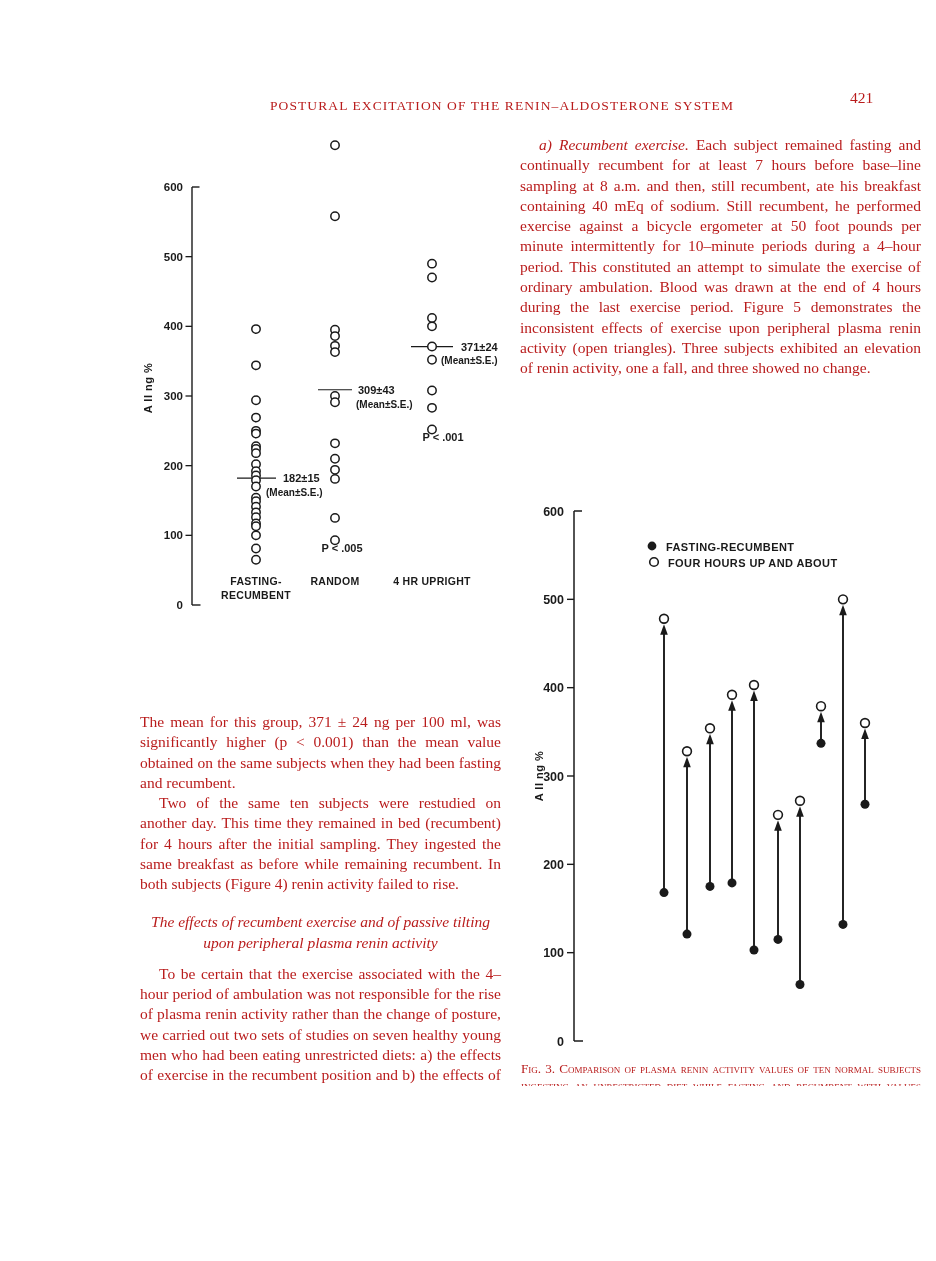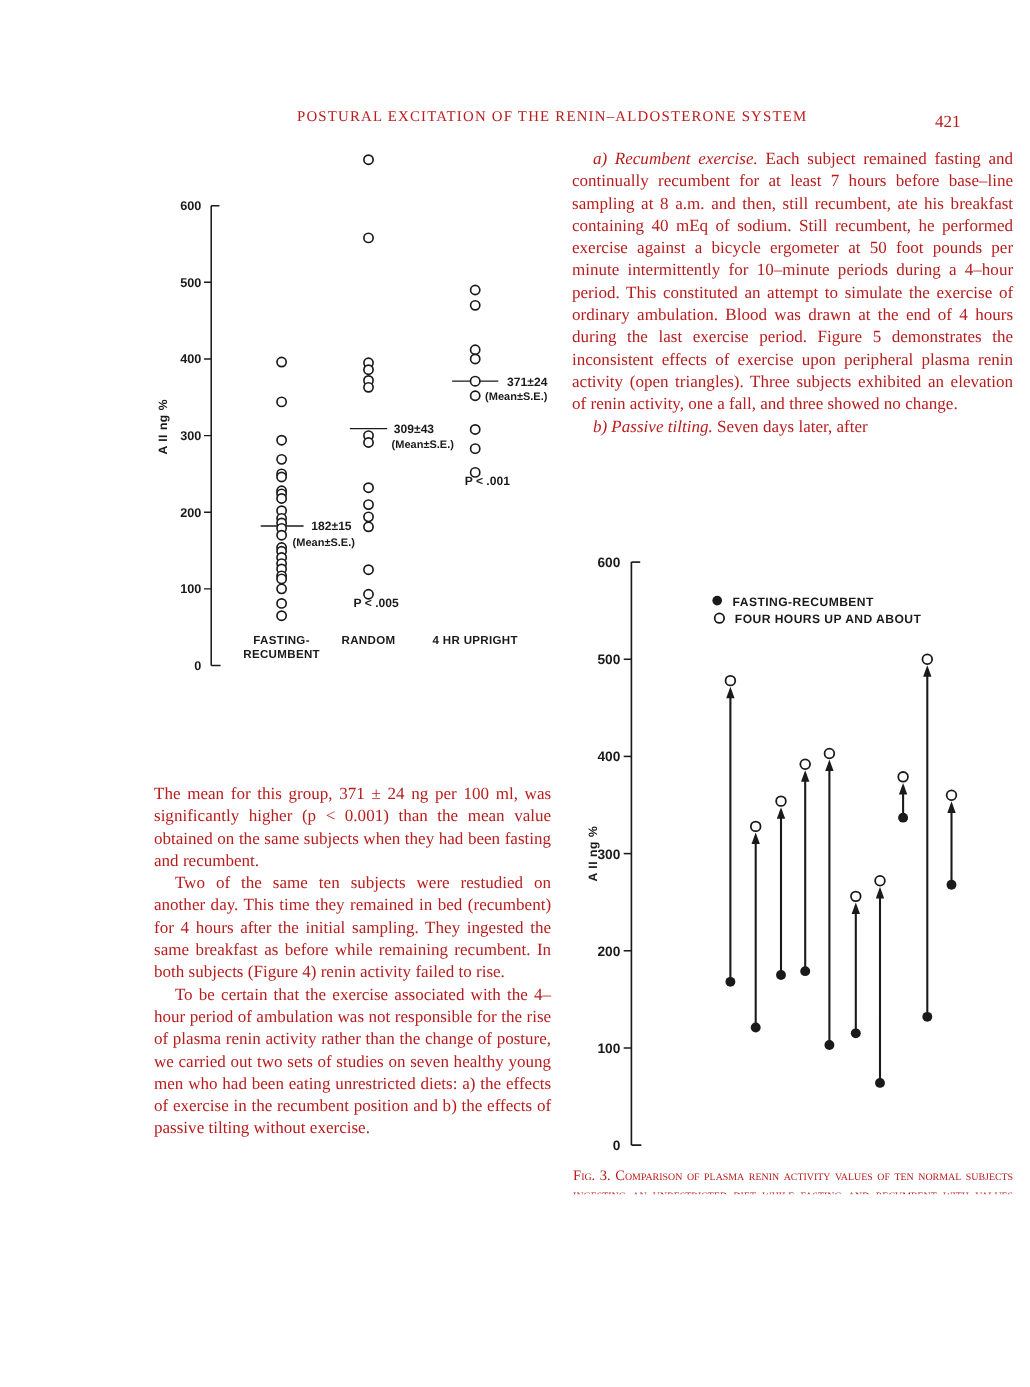--- a/index.html
+++ b/index.html
@@ -4,21 +4,21 @@
 <style>
   html,body{margin:0;padding:0;background:#ffffff;}
   .page{
     position:relative;width:936px;height:1086px;background:#ffffff;
     font-family:"Liberation Serif", serif;color:#b91c1c;overflow:hidden;margin-left:44px;
   }
   .running-head{
     position:absolute;top:98px;left:150px;width:616px;text-align:center;
     font-size:13.5px;letter-spacing:1.1px;white-space:nowrap;
   }
-  .page-number{position:absolute;top:102px;left:806px;font-size:15.5px;}
+  .page-number{position:absolute;top:89px;left:806px;font-size:15.5px;}
   .col-text{text-align:justify;font-size:15.5px;line-height:20.3px;}
   .col-text p{margin:0;}
   .col-text p.indent{text-indent:19px;}
   .right-text{position:absolute;left:476px;top:135px;width:401px;}
   .left-text{position:absolute;left:96px;top:712px;width:361px;}
   .section-heading{
     font-style:italic;text-align:center;margin:16px 0 11px 0;
     font-size:15.5px;line-height:21px;
   }
   .caption{font-size:13.2px;line-height:17.2px;text-align:justify;}
@@ -125,26 +125,26 @@
         <circle cx="293" cy="277.84333333333336" r="4.2" fill="#fff" stroke="#1a1a1a" stroke-width="1.5"></circle>
         <circle cx="293" cy="299.44" r="4.2" fill="#fff" stroke="#1a1a1a" stroke-width="1.5"></circle>
         <text x="293" y="455" fill="#1a1a1a" font-family="&quot;Liberation Sans&quot;, sans-serif" font-weight="bold" font-size="10.5" text-anchor="middle" letter-spacing="0.3">4 HR UPRIGHT</text>
       </g>
     </svg>
 
 
   <div class="col-text left-text">
     <p>The mean for this group, 371 ± 24 ng per 100 ml, was significantly higher (p &lt; 0.001) than the mean value obtained on the same subjects when they had been fasting and recumbent.</p>
     <p class="indent">Two of the same ten subjects were restudied on another day. This time they remained in bed (recumbent) for 4 hours after the initial sampling. They ingested the same breakfast as before while remaining recumbent. In both subjects (Figure 4) renin activity failed to rise.</p>
+    <div class="section-heading">The effects of recumbent exercise and of passive tilting upon peripheral plasma renin activity</div>
     <p class="indent">To be certain that the exercise associated with the 4–hour period of ambulation was not responsible for the rise of plasma renin activity rather than the change of posture, we carried out two sets of studies on seven healthy young men who had been eating unrestricted diets: a) the effects of exercise in the recumbent position and b) the effects of passive tilting without exercise.</p>
   </div>
 
   <div class="col-text right-text">
     <p class="indent"><i class="lead">a) Recumbent exercise.</i> <span>Each subject remained fasting and continually recumbent for at least 7 hours before base–line sampling at 8 a.m. and then, still recumbent, ate his breakfast containing 40 mEq of sodium. Still recumbent, he performed exercise against a bicycle ergometer at 50 foot pounds per minute intermittently for 10–minute periods during a 4–hour period. This constituted an attempt to simulate the exercise of ordinary ambulation. Blood was drawn at the end of 4 hours during the last exercise period. Figure 5 demonstrates the inconsistent effects of exercise upon peripheral plasma renin activity (open triangles). Three subjects exhibited an elevation of renin activity, one a fall, and three showed no change.</span></p>
-    <p class="indent"><i class="lead">b) Passive tilting.</i> <span>Seven days later, after</span></p>
   </div>
 
   <svg id="fig3-svg" viewBox="0 0 400 552">
       <g>
         <line x1="40" y1="11" x2="40" y2="541" stroke="#1a1a1a" stroke-width="1.5"></line>
         <line x1="40" y1="11" x2="48" y2="11" stroke="#1a1a1a" stroke-width="1.5"></line>
         <line x1="40" y1="541" x2="49" y2="541" stroke="#1a1a1a" stroke-width="1.5"></line>
         <text x="30" y="545.5" fill="#1a1a1a" font-family="&quot;Liberation Sans&quot;, sans-serif" font-weight="bold" text-anchor="end" font-size="12.5">0</text>
         <line x1="33" y1="452.6666666666667" x2="40" y2="452.6666666666667" stroke="#1a1a1a" stroke-width="1.4"></line>
         <text x="30" y="457.1666666666667" fill="#1a1a1a" font-family="&quot;Liberation Sans&quot;, sans-serif" font-weight="bold" text-anchor="end" font-size="12.5">100</text>

